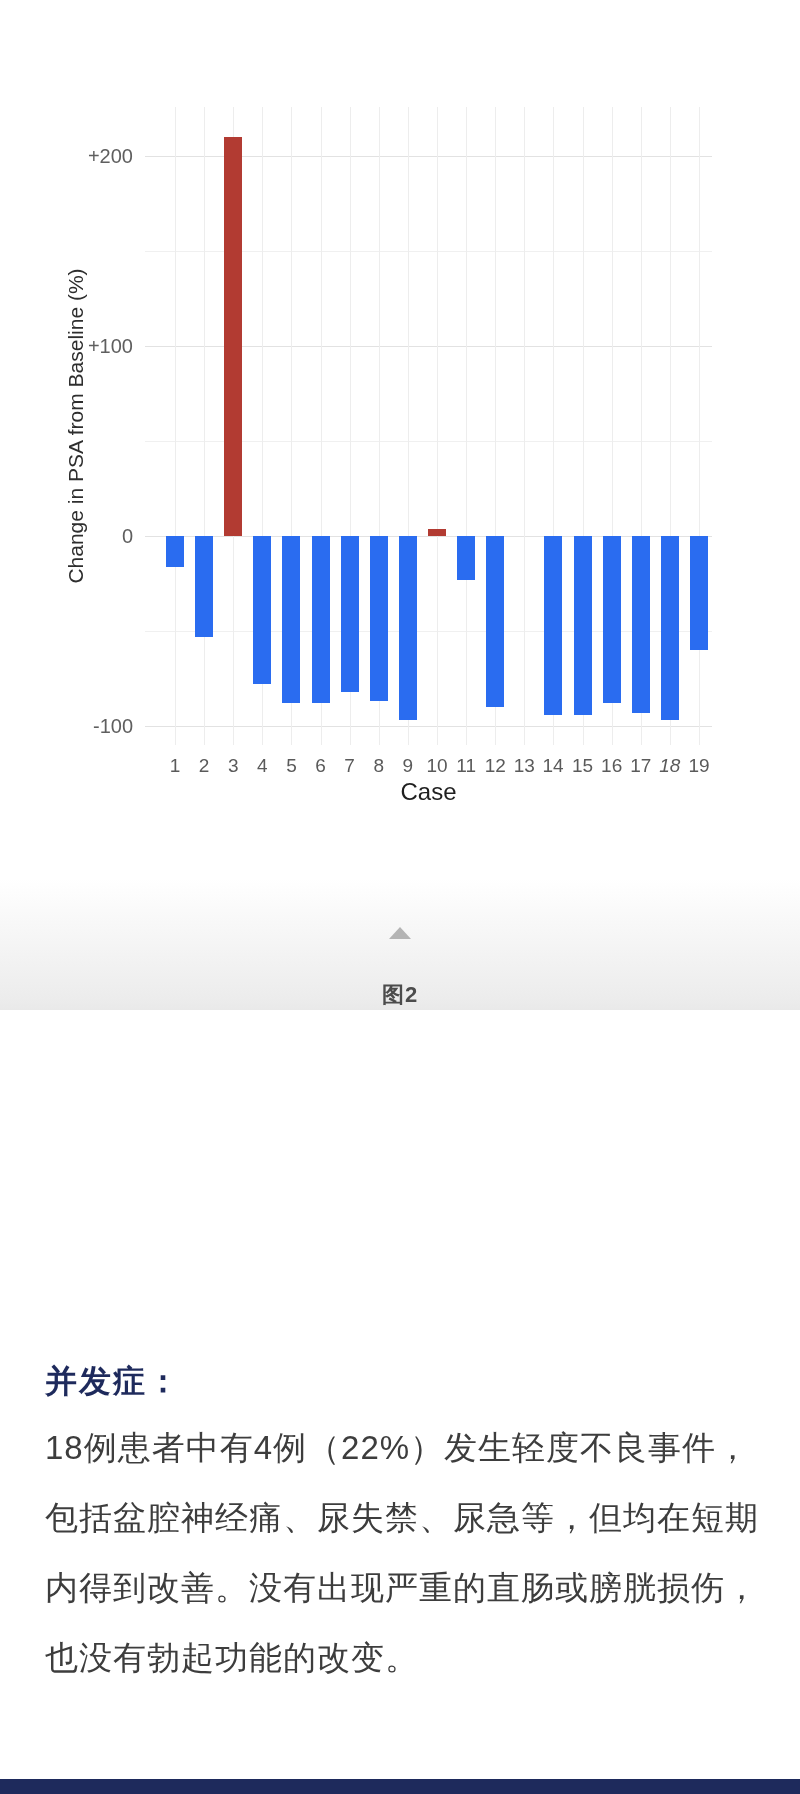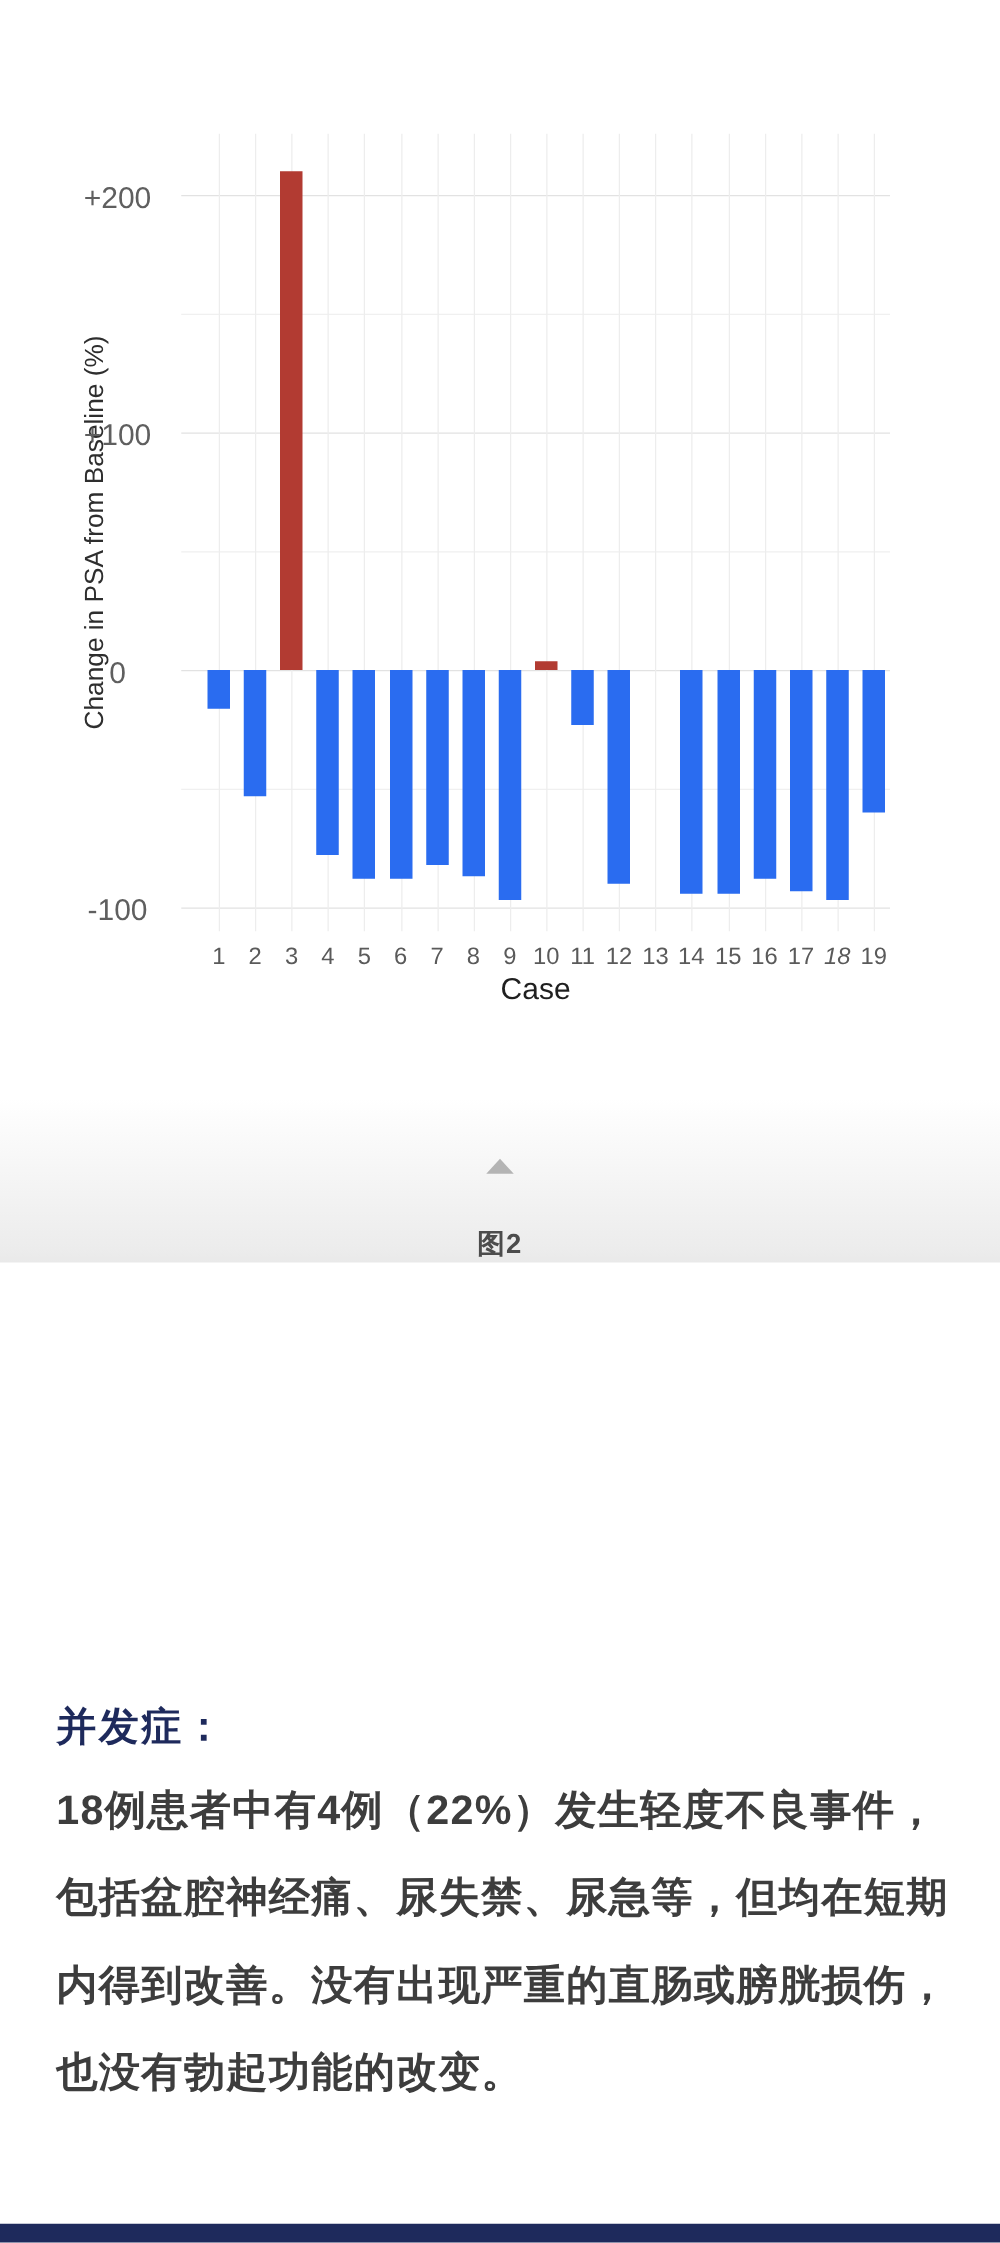--- a/index.html
+++ b/index.html
@@ -22,22 +22,22 @@
   .plot-area {
     position:absolute; left:145px; top:107px; width:567px; height:638px;
     background:#ffffff;
   }
   .gridline-h { position:absolute; left:0; width:100%; height:1px; background:#e2e2e2; }
   .gridline-h.minor { background:#f0f0f0; }
   .gridline-v { position:absolute; top:0; width:1px; height:100%; background:#ededed; }
   .bar { position:absolute; }
 
   .ytick {
-    position:absolute; left:55px; width:78px; text-align:center;
-    font-size:24px; color:#5f5f5f;
+    position:absolute; left:55px; width:78px; text-align:right;
+    font-size:20px; color:#5f5f5f;
   }
   .xtick {
     position:absolute; text-align:center; font-size:19px; color:#5a5a5a;
   }
   .y-axis-title {
     position:absolute; left:76px; top:426px;
     transform:translate(-50%,-50%) rotate(-90deg);
     white-space:nowrap; font-size:21px; color:#2e2e2e;
   }
   .x-axis-title {
@@ -62,21 +62,21 @@
   
   .figure-caption { top:977px; }
   .article-heading {
     position:absolute; left:45px; top:195px;
     font-size:32px; font-weight:700; color:#1e2a5c; letter-spacing:2px;
   }
   .article-paragraph {
     position:absolute; left:45px; top:248px; width:720px;
     font-size:33px; color:#3d3d3d; letter-spacing:1px;
   }
-  .article-paragraph .para-line { height:70px; line-height:70px; white-space:nowrap;font-weight:bold; }
+  .article-paragraph .para-line { height:70px; line-height:70px; white-space:nowrap; }
 
   .footer-bar {
     position:absolute; left:0; top:1779px; width:800px; height:15px;
     background:#1e2a5c;
   }
 </style>
 </head>
 <body>
 
 <div class="figure-section">

